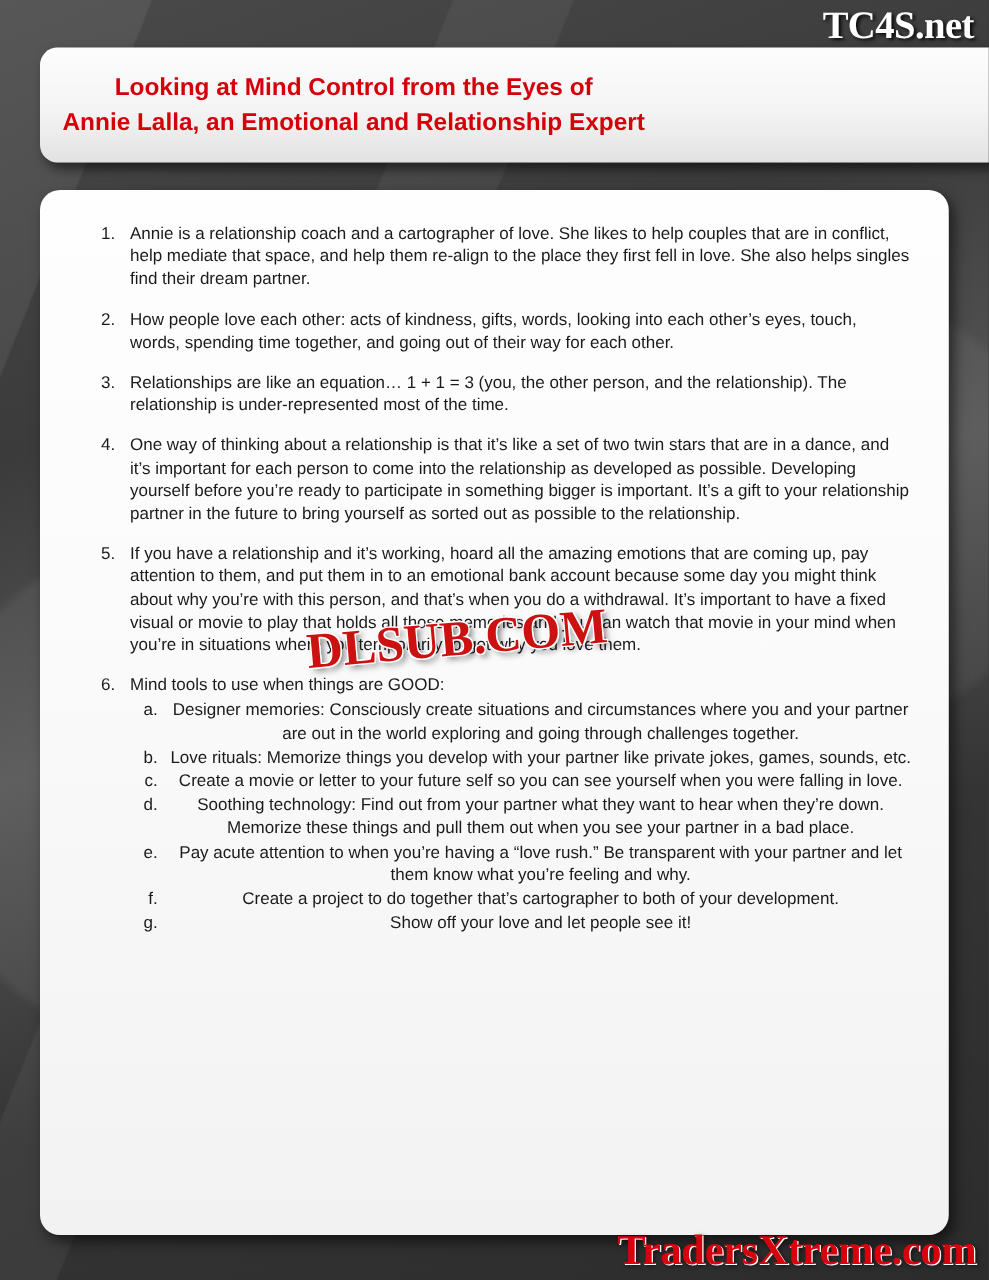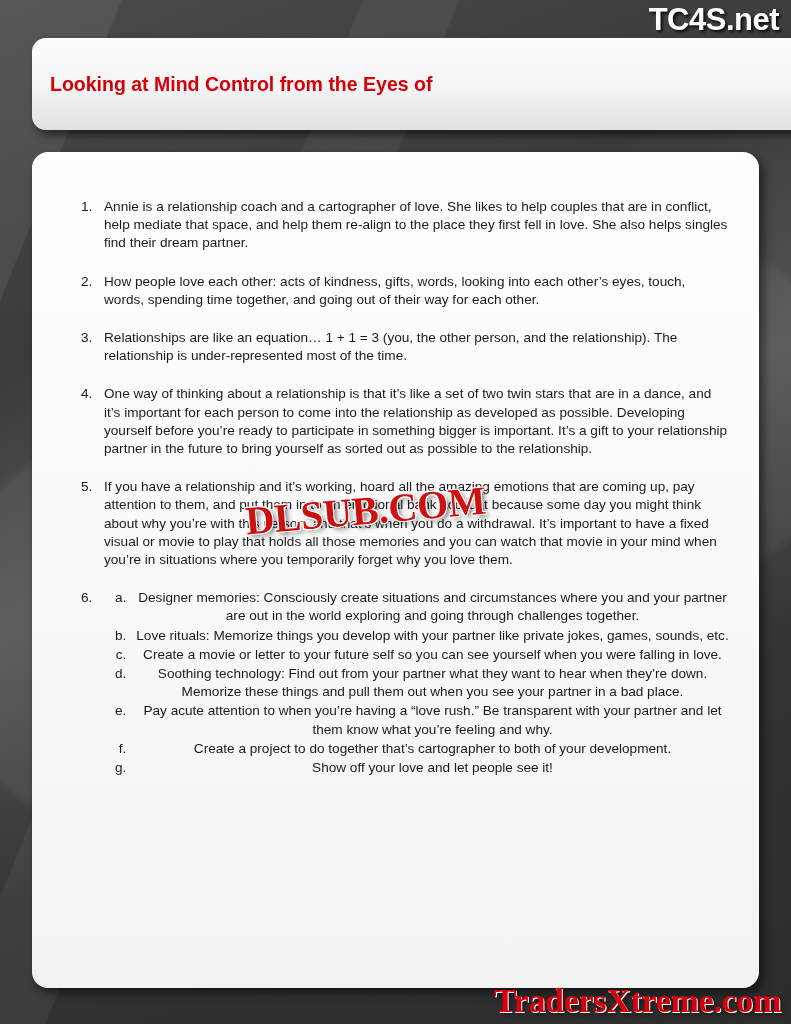--- a/index.html
+++ b/index.html
@@ -30,21 +30,21 @@
     inset: 0;
     background:
       linear-gradient(112deg, rgba(255,255,255,0.07) 0 10%, rgba(0,0,0,0) 10.2% 30%, rgba(255,255,255,0.05) 30.2% 38%, rgba(0,0,0,0) 38.2% 100%);
   }
 
   
   .wm-top {
     position: absolute;
     top: 2px;
     right: 12px;
-    font-family: Liberation Sans, sans-serif;
+    font-family: Liberation Serif, serif;
     font-weight: bold;
     font-size: 31px;
     color: #ffffff;
     letter-spacing: -0.5px;
     text-shadow: 2px 2px 3px rgba(0,0,0,0.85);
     z-index: 40;
   }
 
   
   .wm-bottom {
@@ -125,21 +125,20 @@
   }
 
   ol.main-list {
     margin: 0;
     padding-left: 26px;
     list-style: decimal;
   }
   ol.main-list > li {
     margin-bottom: 14px;
     padding-left: 8px;
-    margin-top: 20px;
   }
   ol.main-list > li::marker {
     font-size: 13.6px;
   }
 
   ol.sub-list {
     margin: 2px 0 0 0;
     padding-left: 26px;
     list-style: lower-alpha;
   }
@@ -226,20 +225,21 @@
 </head>
 <body>
 
 <div class="bg"></div>
 
 <div class="wm-top">TC4S.net</div>
 
 <div class="header-card">
   <div class="header-title">
     <span>Looking at Mind Control from the Eyes of</span>
+    <span class="line2">Annie Lalla, an Emotional and Relationship Expert</span>
   </div>
 </div>
 
 <div class="body-card">
   <div class="content">
     <ol class="main-list">
       <li>
         <p class="para">Annie is a relationship coach and a cartographer of love. She likes to help couples that are in conflict, help mediate that space, and help them re-align to the place they first fell in love. She also helps singles find their dream partner.</p>
       </li>
       <li>
@@ -248,20 +248,21 @@
       <li>
         <p class="para">Relationships are like an equation… 1 + 1 = 3 (you, the other person, and the relationship). The relationship is under-represented most of the time.</p>
       </li>
       <li>
         <p class="para">One way of thinking about a relationship is that it’s like a set of two twin stars that are in a dance, and it’s important for each person to come into the relationship as developed as possible. Developing yourself before you’re ready to participate in something bigger is important. It’s a gift to your relationship partner in the future to bring yourself as sorted out as possible to the relationship.</p>
       </li>
       <li>
         <p class="para">If you have a relationship and it’s working, hoard all the amazing emotions that are coming up, pay attention to them, and put them in to an emotional bank account because some day you might think about why you’re with this person, and that’s when you do a withdrawal. It’s important to have a fixed visual or movie to play that holds all those memories and you can watch that movie in your mind when you’re in situations where you temporarily forget why you love them.</p>
       </li>
       <li>
+        <p class="para">Mind tools to use when things are GOOD:</p>
         <ol class="sub-list">
           <li><span>Designer memories: Consciously create situations and circumstances where you and your partner are out in the world exploring and going through challenges together.</span></li>
           <li><span>Love rituals: Memorize things you develop with your partner like private jokes, games, sounds, etc.</span></li>
           <li><span>Create a movie or letter to your future self so you can see yourself when you were falling in love.</span></li>
           <li><span>Soothing technology: Find out from your partner what they want to hear when they’re down. Memorize these things and pull them out when you see your partner in a bad place.</span></li>
           <li><span>Pay acute attention to when you’re having a “love rush.” Be transparent with your partner and let them know what you’re feeling and why.</span></li>
           <li><span>Create a project to do together that’s cartographer to both of your development.</span></li>
           <li><span>Show off your love and let people see it!</span></li>
         </ol>
       </li>

